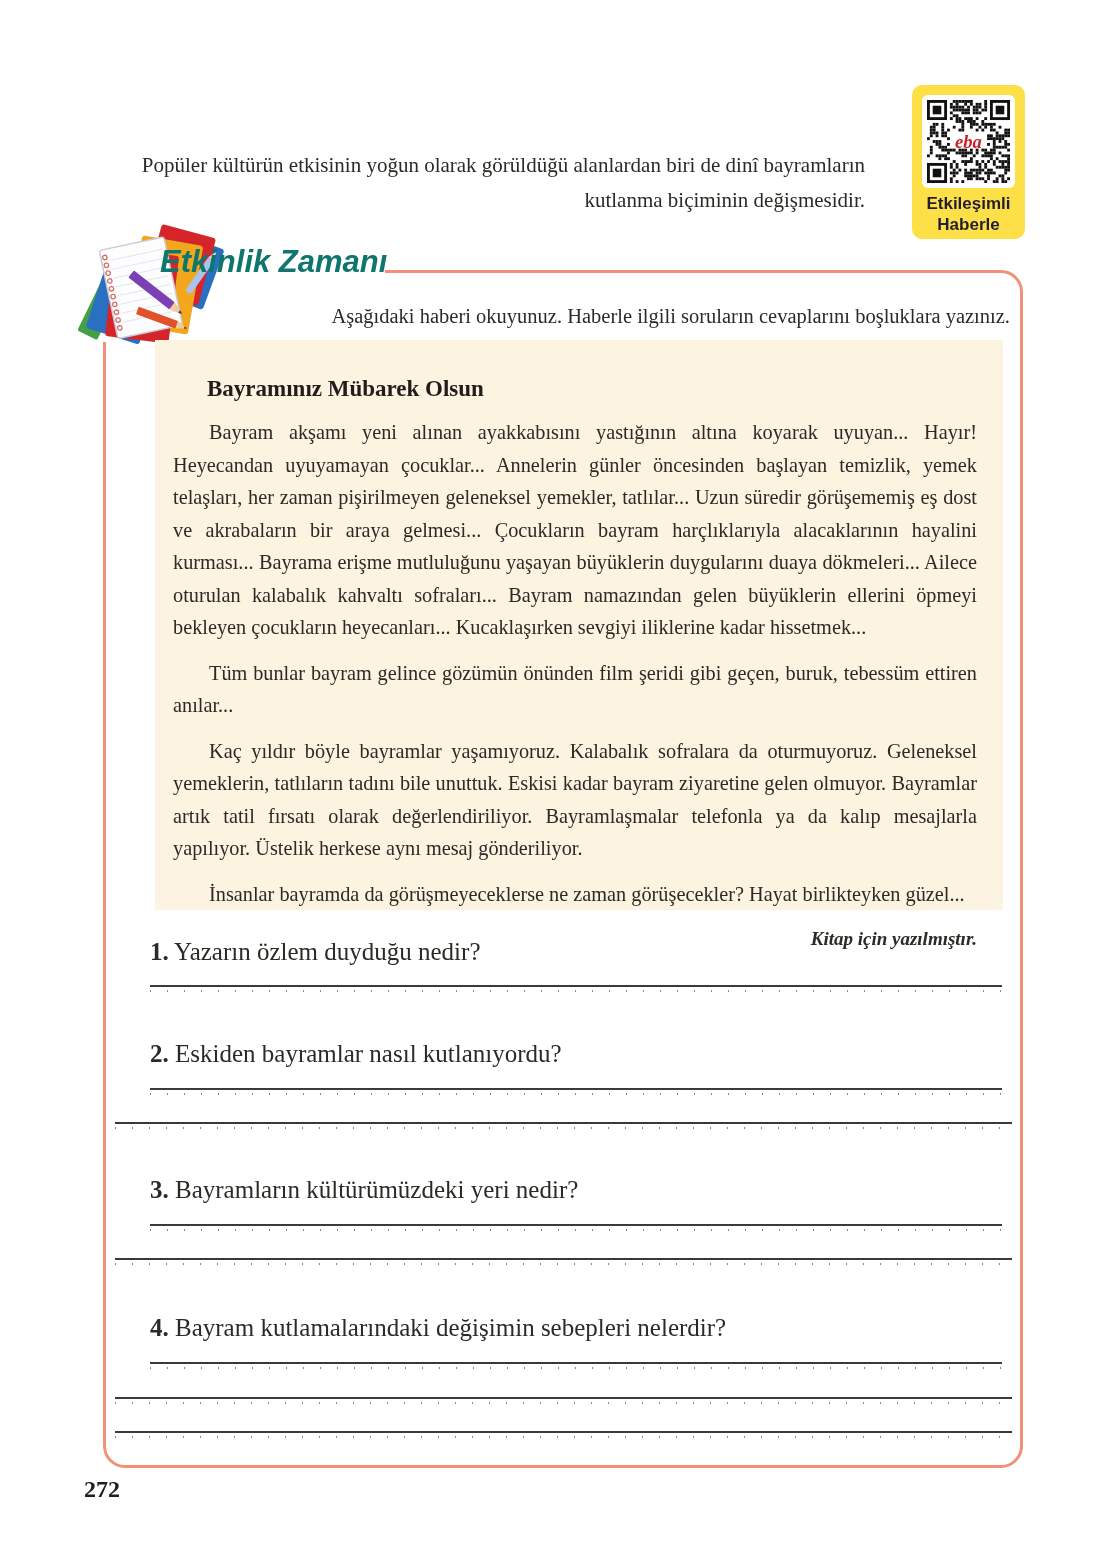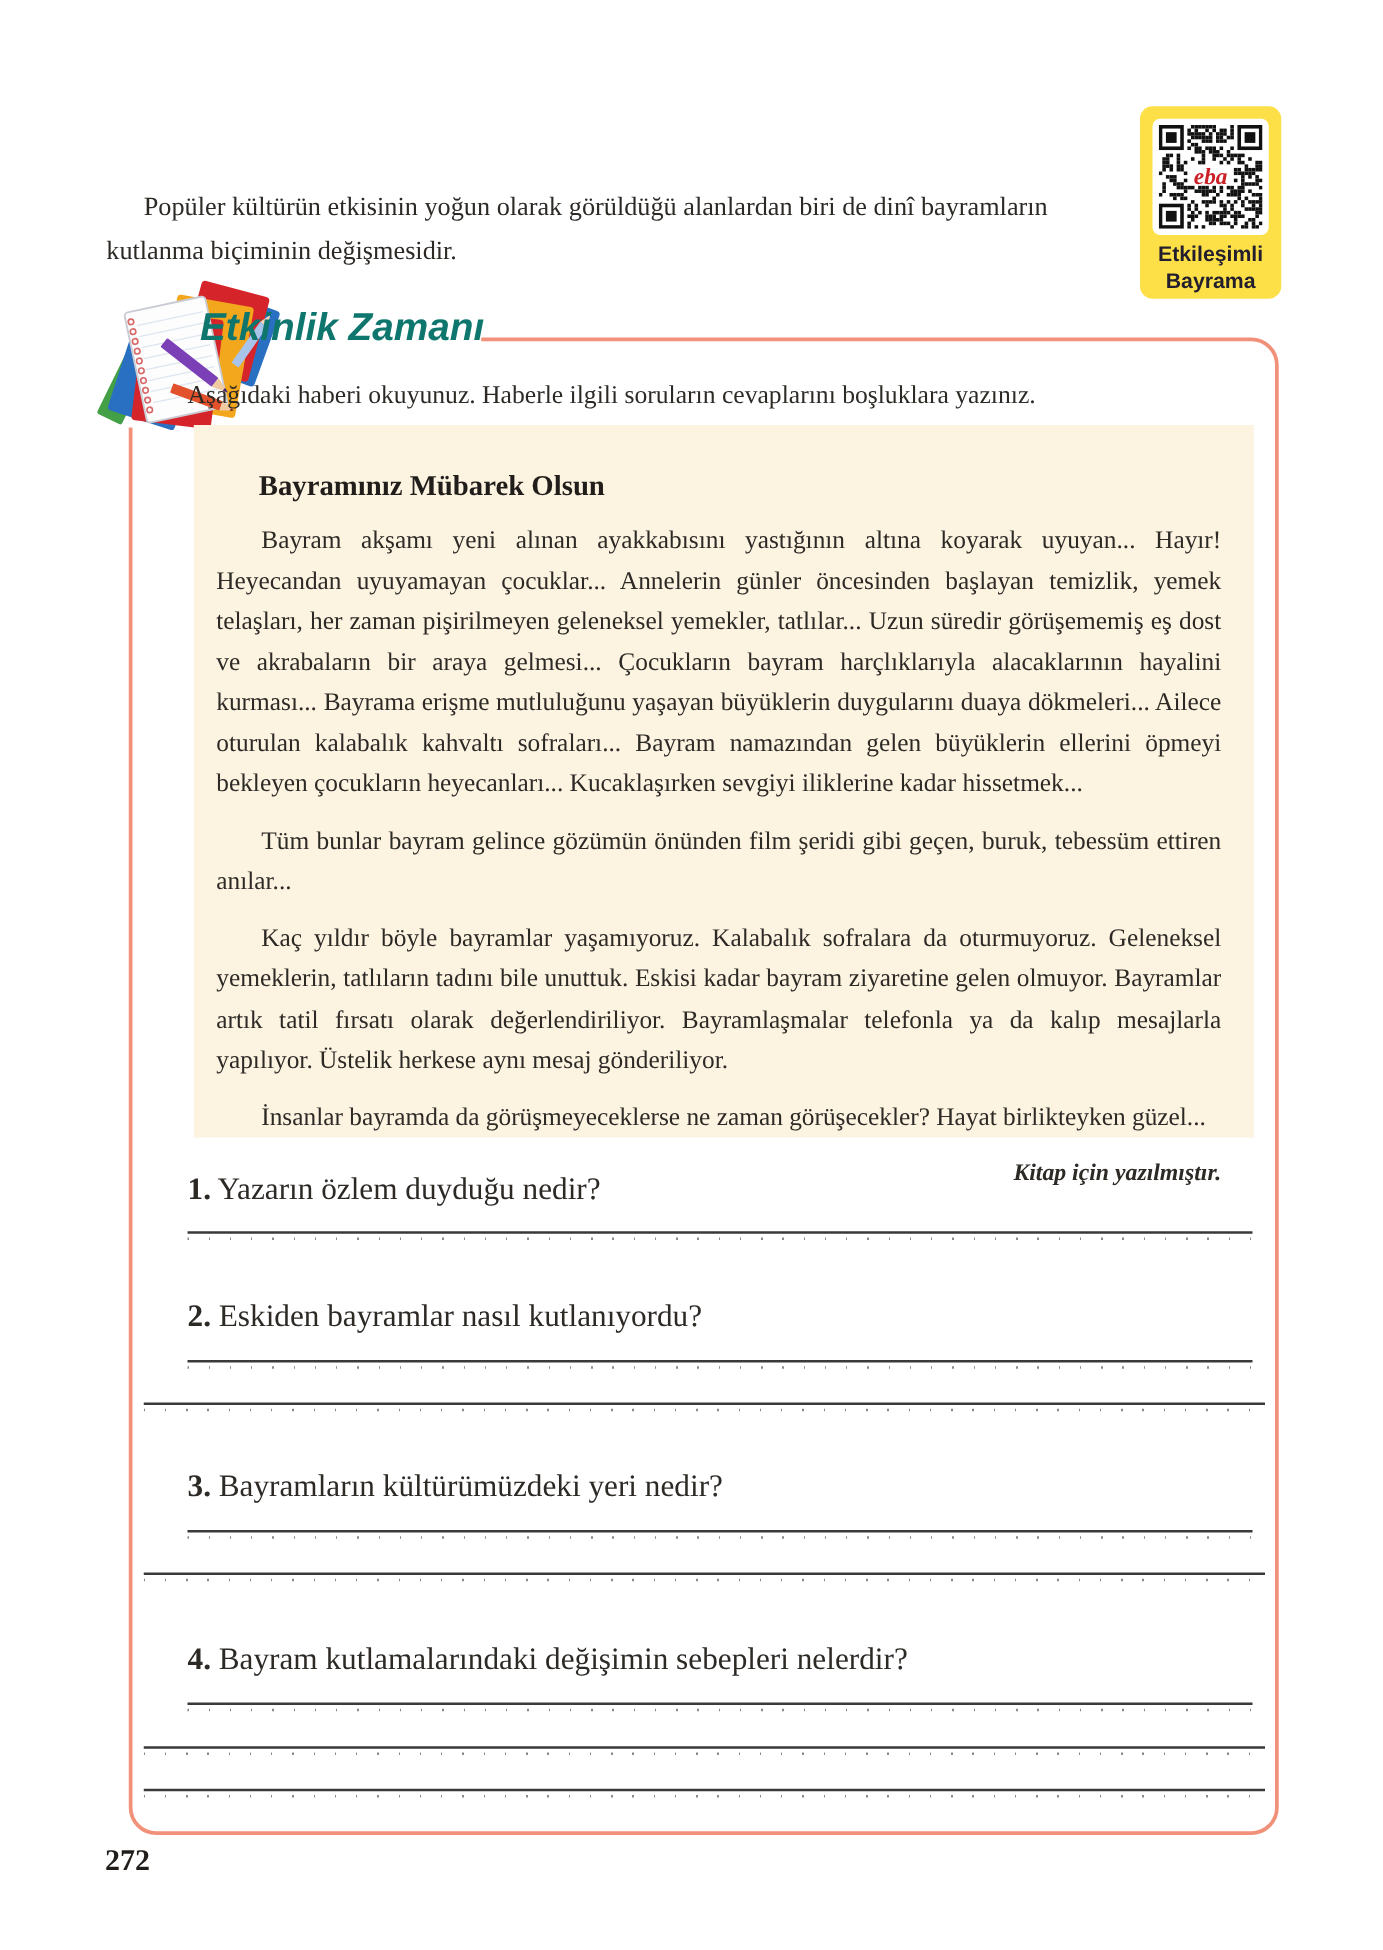--- a/index.html
+++ b/index.html
@@ -1,42 +1,42 @@
 <!DOCTYPE html>
 <html><head>
 <meta charset="utf-8">
 <style>
   html,body{margin:0;padding:0;background:#fff;}
   .page{position:relative;width:1106px;height:1560px;background:#ffffff;overflow:hidden;
         font-family:"Liberation Serif",serif;color:#2d2a26;}
 
   
   .intro{position:absolute;left:85px;top:112px;width:780px;font-size:21px;line-height:35px;
-         text-indent:30px;text-align:left;margin-top:36px;}
+         text-indent:30px;text-align:right;margin-top:36px;}
 
   
   .badge{position:absolute;left:883px;top:85px;width:113px;height:154px;background:#fde047;
          border-radius:10px;margin-left:29px;}
   .badge .qr-wrap{position:absolute;left:10px;top:10px;width:93px;height:93px;background:#fff;
          border-radius:6px;}
   .badge svg{position:absolute;left:5px;top:5px;}
   .badge .lbl{position:absolute;left:0;top:108px;width:113px;text-align:center;
          font-family:"Liberation Sans",sans-serif;font-weight:bold;font-size:17px;
          line-height:21px;color:#221e2e;}
 
   
   .frame{position:absolute;left:103px;top:270px;width:914px;height:1192px;
          border:3px solid #f2917a;border-radius:22px;background:#fff;}
   .patch{position:absolute;left:88px;top:242px;width:297px;height:100px;background:#fff;}
 
   .etkinlik-icon{position:absolute;left:72px;top:224px;}
   .section-title{position:absolute;left:160px;top:244px;font-family:"Liberation Sans",sans-serif;
          font-weight:bold;font-style:italic;font-size:31px;letter-spacing:0px;color:#0f766e;}
 
-  .instruction{position:absolute;left:150px;top:305px;width:860px;font-size:20.5px;}
+  .instruction{position:absolute;left:150px;top:305px;width:860px;font-size:20.5px;text-align:right;}
 
   
   .article{position:absolute;left:155px;top:340px;width:848px;height:570px;background:#fcf3e1;
            box-sizing:border-box;padding:20px 26px 0 18px;}
   .article h3{margin:16px 0 14px 34px;font-size:23px;font-weight:bold;color:#211d1a;}
   .article p{margin:0 0 13px 0;font-size:20.3px;line-height:32.5px;text-align:justify;
              text-indent:36px;}
   .article .source{margin:6px 0 0 0;text-align:right;font-weight:bold;font-style:italic;
              font-size:19px;}
 
@@ -349,21 +349,21 @@
         <g fill="#111111">
           <rect x="2" y="2" width="3" height="3"></rect>
           <rect x="24" y="2" width="3" height="3"></rect>
           <rect x="2" y="24" width="3" height="3"></rect>
         </g>
         <text x="14.5" y="16.6" text-anchor="middle" font-family="Liberation Serif, serif" font-style="italic" font-weight="bold" font-size="6.5" fill="#cc2027">eba</text>
       </svg>
     </div>
     <div class="lbl">
       <div>Etkileşimli</div>
-      <div>Bayrama</div>
+      <div>Haberle</div>
     </div>
   </div>
 
   <div class="frame"></div>
   <div class="patch"></div>
 
   <svg class="etkinlik-icon" width="158" height="130" viewBox="0 0 158 130">
     <rect x="97" y="16" width="46" height="64" rx="3" transform="rotate(20 120 48)" fill="#2a70c2"></rect>
     <rect x="80" y="6" width="56" height="70" rx="3" transform="rotate(15 108 41)" fill="#d6252a"></rect>
     <rect x="62" y="16" width="62" height="90" rx="3" transform="rotate(10 93 61)" fill="#f3a71d"></rect>

